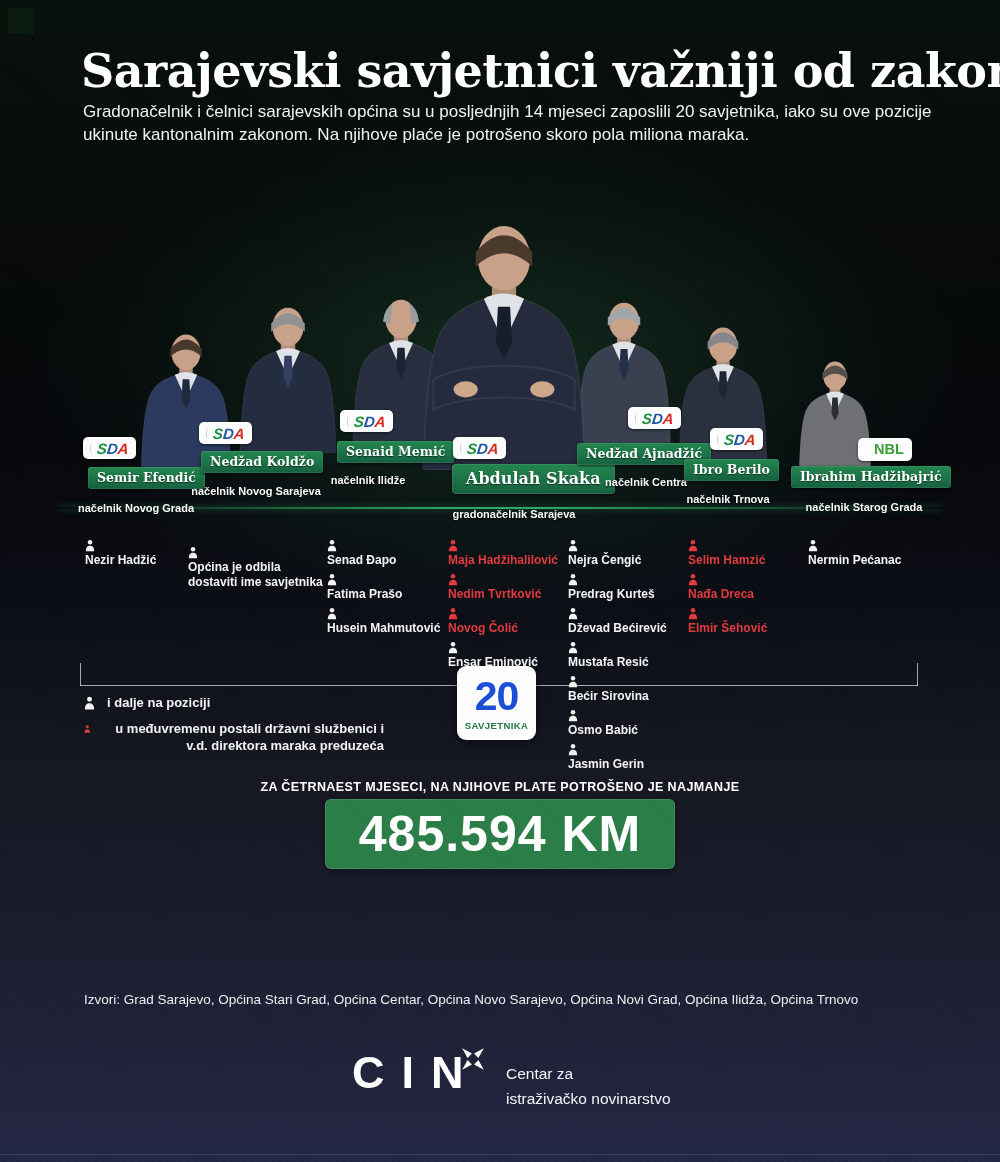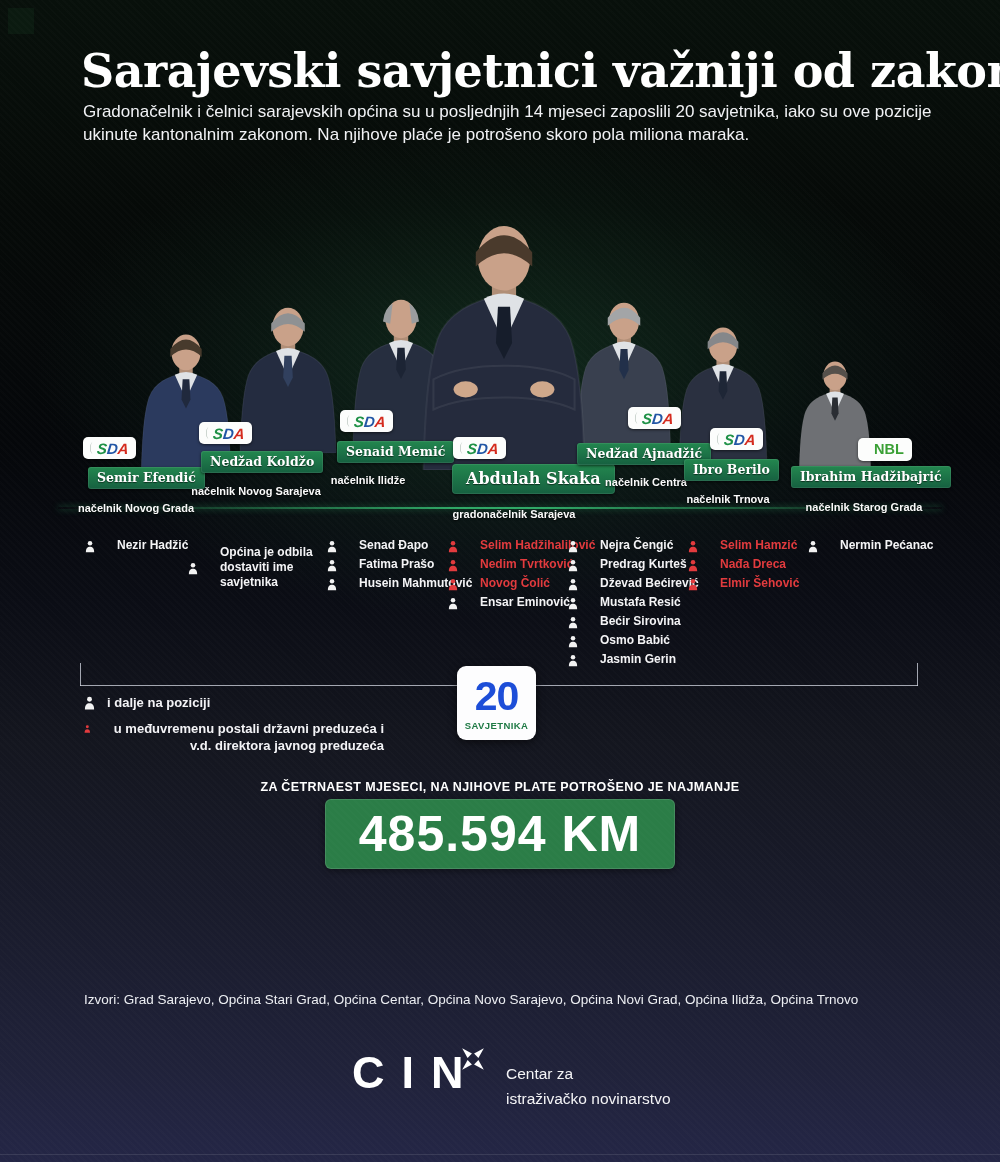--- a/index.html
+++ b/index.html
@@ -33,21 +33,21 @@
   
   .plate{z-index:11;white-space:nowrap;background:linear-gradient(180deg,#23874f,#166040);
     border-radius:3px;padding:3px 9px 4px;color:#fff;font-family:"DejaVu Serif","Liberation Serif",serif;
     font-weight:bold;font-size:12.5px;text-shadow:0 1px 1px rgba(0,0,0,.55);
     box-shadow:0 1px 3px rgba(0,0,0,.6), inset 0 0 0 1px rgba(255,255,255,.08);}
   .plate.big{font-size:16px;padding:5px 14px 6px;border-radius:4px;}
   .ptitle{z-index:11;transform:translateX(-50%);white-space:nowrap;color:#fafafa;font-size:11px;
     font-weight:bold;text-shadow:0 1px 2px rgba(0,0,0,.8);margin-top:12px;}
   
   .advcol{z-index:9;}
-  .advisor{display:flex;align-items:center;gap:22px;margin-bottom:4px;}
+  .advisor{display:flex;align-items:flex-start;gap:1px;margin-bottom:4px;flex-direction:column;}
   .advisor .pic{flex:0 0 auto;margin-top:1px;}
   .aname{font-size:12px;font-weight:bold;line-height:1.25;color:#f4f4f6;}
   .advisor.red .aname{color:#e23b3e;}
   .advisor.red .pic{color:#e23b3e;}
   .advisor .pic{color:#f2f2f2;}
   
   .br-h{left:80px;top:685px;width:838px;height:1px;background:rgba(214,218,228,.75);z-index:5;}
   .br-t{width:1px;height:23px;top:663px;background:rgba(214,218,228,.75);z-index:5;}
   .legend-item{display:flex;align-items:flex-start;gap:12px;z-index:6;}
   .legend-item .pic{margin-top:1px;}
@@ -200,21 +200,21 @@
         <span class="sda"><span style="color:#1f9147">S</span><span style="color:#2156a5">D</span><span style="color:#d42b1e">A</span></span>
       </div>
       <div class="abs plate big" style="left: 452px; top: 464px;">Abdulah Skaka</div>
       <div class="abs ptitle" style="left: 514px; top: 496px;">gradonačelnik Sarajeva</div>
       <div class="abs advcol" style="left: 448px; top: 538px;">
         <div class="advisor red">
           <svg class="pic" width="10" height="13" viewBox="0 0 12 14">
             <circle cx="6" cy="3" r="2.7" fill="currentColor"></circle>
             <path d="M1,14 C1,9.4 3,7.4 6,7.4 C9,7.4 11,9.4 11,14 Z" fill="currentColor"></path>
           </svg>
-          <span class="aname">Selim Hadžihalilović</span>
+          <span class="aname">Maja Hadžihalilović</span>
         </div>
         <div class="advisor red">
           <svg class="pic" width="10" height="13" viewBox="0 0 12 14">
             <circle cx="6" cy="3" r="2.7" fill="currentColor"></circle>
             <path d="M1,14 C1,9.4 3,7.4 6,7.4 C9,7.4 11,9.4 11,14 Z" fill="currentColor"></path>
           </svg>
           <span class="aname">Nedim Tvrtković</span>
         </div>
         <div class="advisor red">
           <svg class="pic" width="10" height="13" viewBox="0 0 12 14">
@@ -378,21 +378,21 @@
         <circle cx="6" cy="3" r="2.7" fill="currentColor"></circle>
         <path d="M1,14 C1,9.4 3,7.4 6,7.4 C9,7.4 11,9.4 11,14 Z" fill="currentColor"></path>
       </svg>
     <span>i dalje na poziciji</span>
   </div>
   <div class="abs legend-item red" style="left:84px;top:721px;width:300px;">
     <svg class="pic" width="11" height="14" viewBox="0 0 12 14">
         <circle cx="6" cy="3" r="2.7" fill="currentColor"></circle>
         <path d="M1,14 C1,9.4 3,7.4 6,7.4 C9,7.4 11,9.4 11,14 Z" fill="currentColor"></path>
       </svg>
-    <span>u međuvremenu postali državni preduzeća i v.d. direktora javnog preduzeća</span>
+    <span>u međuvremenu postali državni službenici i v.d. direktora maraka preduzeća</span>
   </div>
 
   <div class="abs counter">
     <div class="val">20</div>
     <div class="unit">SAVJETNIKA</div>
   </div>
 
   <div class="abs money-label">ZA ČETRNAEST MJESECI, NA NJIHOVE PLATE POTROŠENO JE NAJMANJE</div>
   <div class="abs money-box">
     <span>485.594 KM</span>

